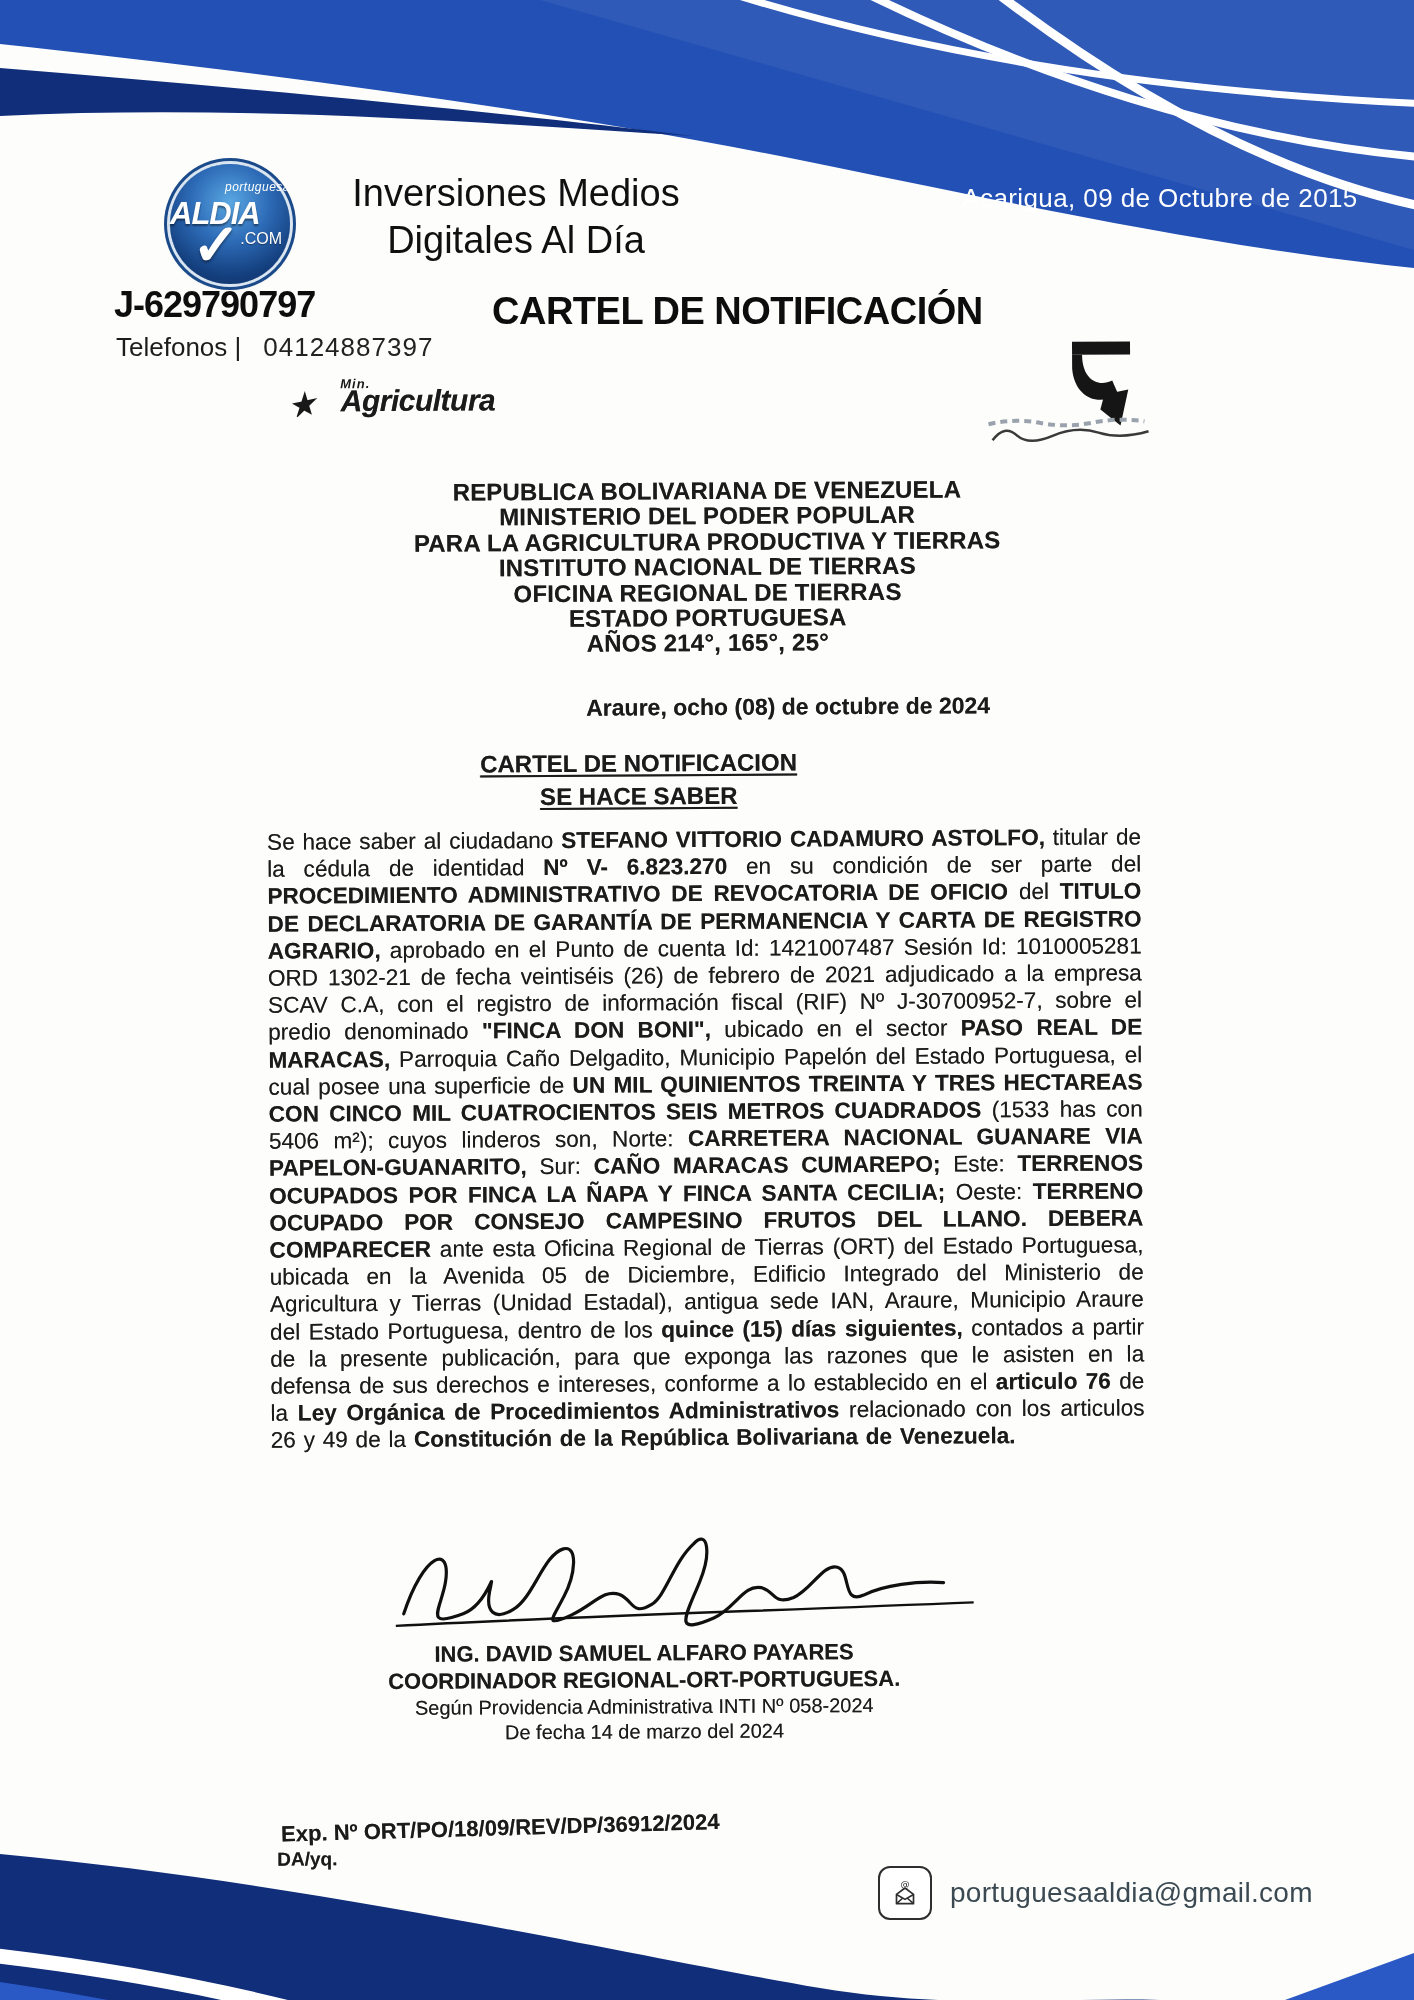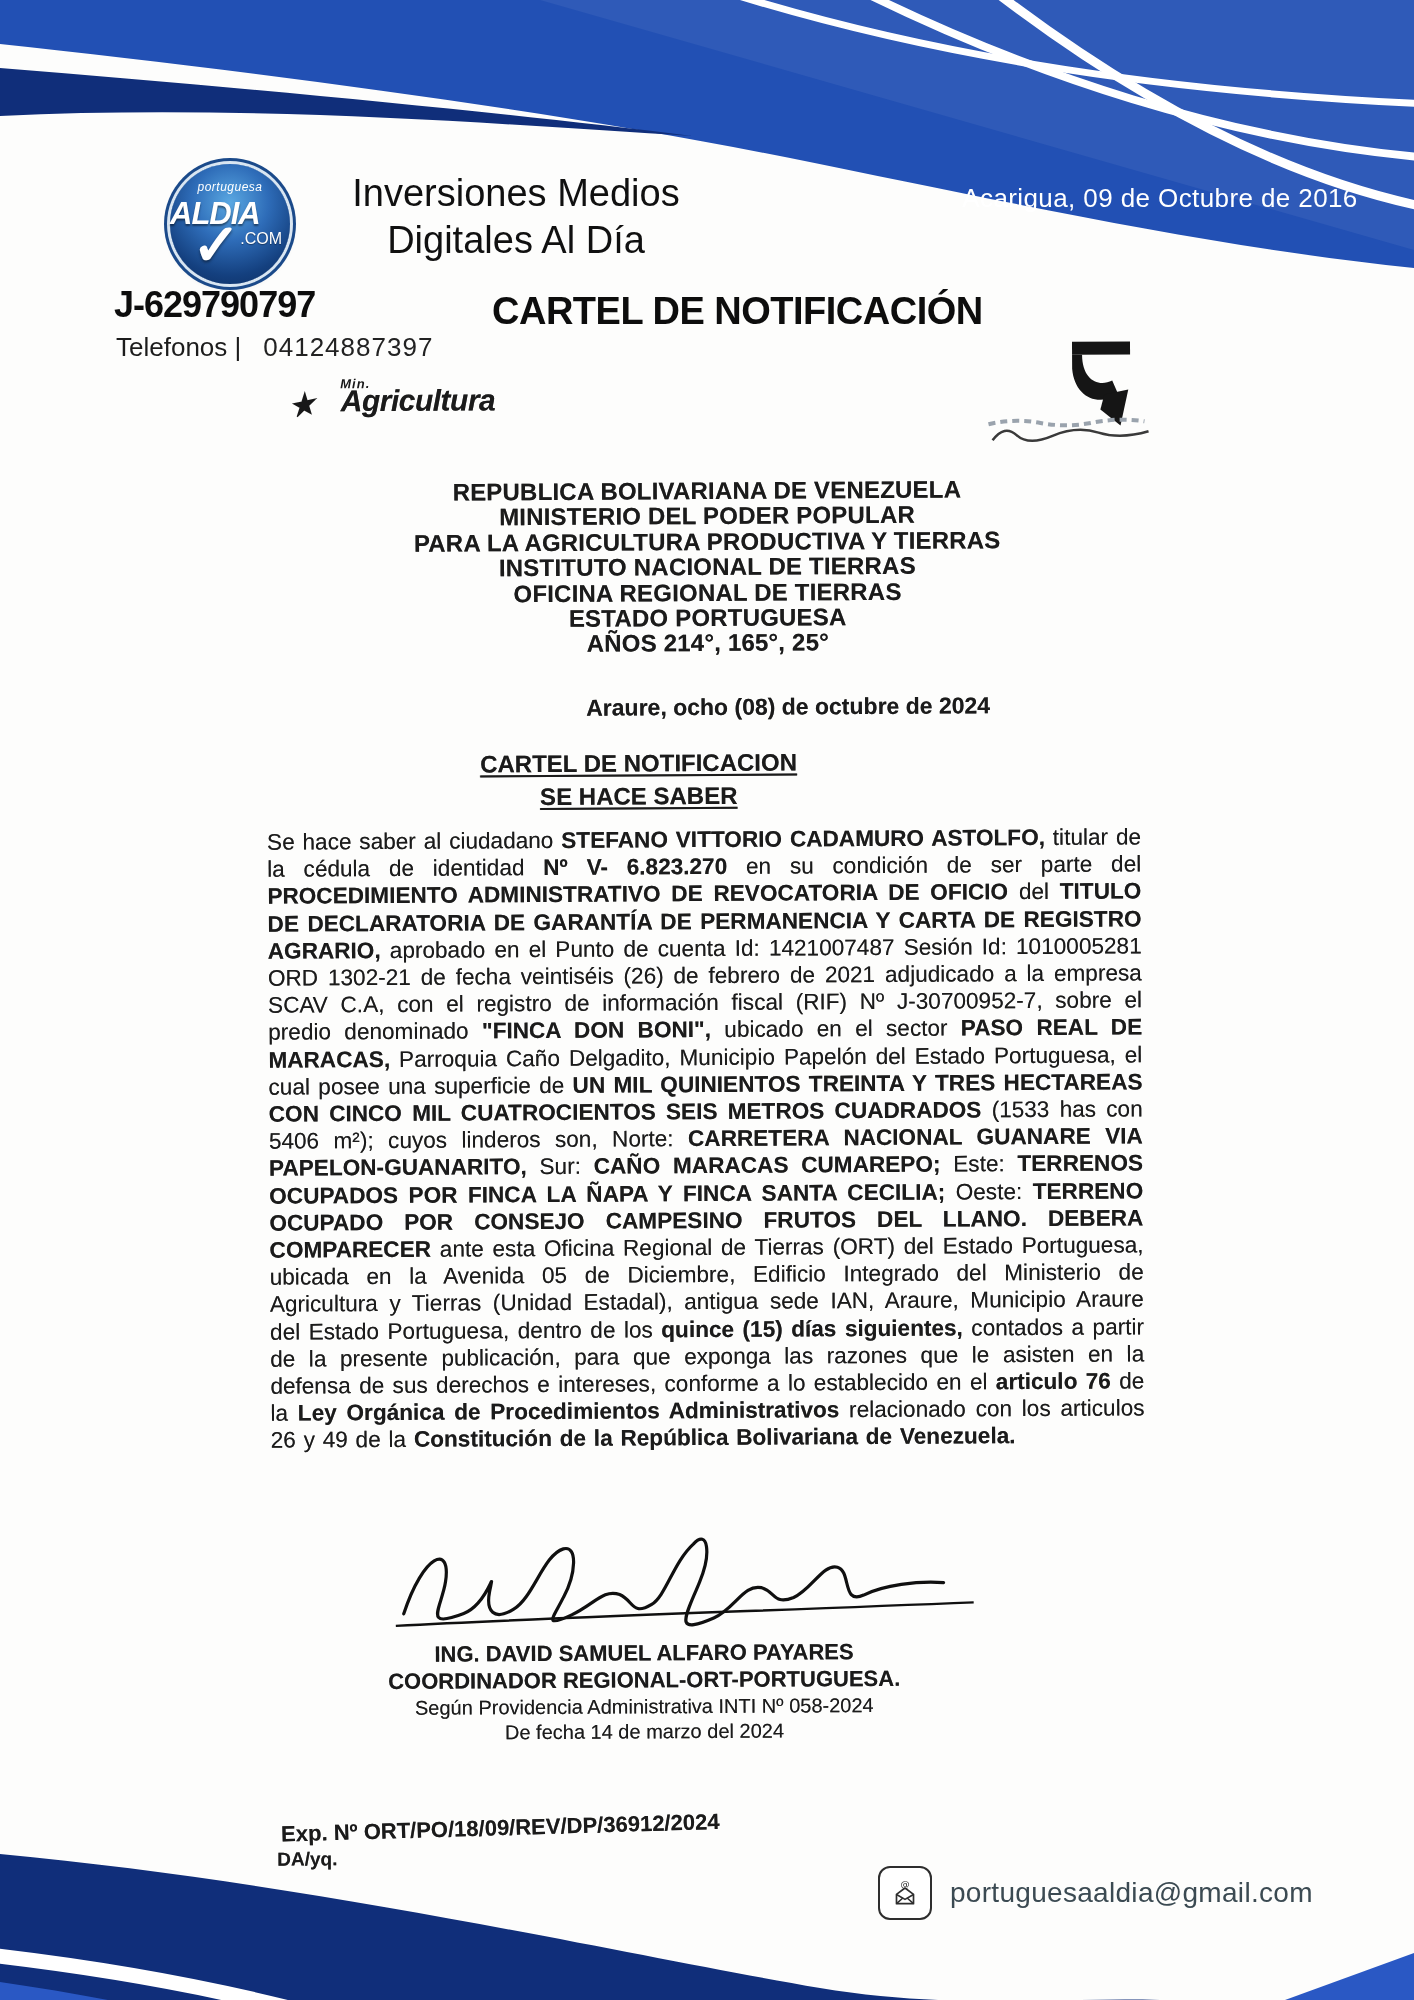--- a/index.html
+++ b/index.html
@@ -8,21 +8,21 @@
   .abs{position:absolute;}
   svg{display:block;}
 
   
   .hdr-svg{left:0;top:0;z-index:1;}
   .date-badge{left:930px;top:183px;width:460px;text-align:center;color:#ffffff;
               font-size:26px;letter-spacing:.4px;z-index:3;}
   .logo-circle{left:170px;top:164px;width:120px;height:120px;border-radius:50%;z-index:3;
      background:radial-gradient(circle at 50% 32%, #5aa8e2 0%, #2e6cb8 38%, #14407f 72%, #0c2a5c 100%);
      box-shadow:0 0 0 3px #d9e6f2, 0 0 0 6px #1b4a8a, 0 2px 6px rgba(0,0,0,.35);}
-  .logo-circle .lp{position:absolute;left:0;right:0;top:16px;text-align:center;color:#fff;
+  .logo-circle .lp{position:absolute;left:0;right:0;top:16px;text-align:right;color:#fff;
      font-style:italic;font-size:12px;letter-spacing:.5px;}
   .logo-circle .lm{position:absolute;left:0;right:0;top:32px;text-align:left;color:#fff;
      font-weight:700;font-style:italic;font-size:31px;letter-spacing:-1px;
      text-shadow:0 2px 2px rgba(0,0,0,.45);}
   .logo-circle .lc{position:absolute;right:8px;top:66px;color:#fff;font-weight:400;font-size:16px;
      text-shadow:0 1px 1px rgba(0,0,0,.4);}
   .logo-circle .lv{position:absolute;left:22px;top:52px;color:#ffffff;font-size:58px;font-weight:700;
      text-shadow:0 2px 3px rgba(0,0,0,.45);line-height:1;}
   .brand{left:296px;top:170px;width:440px;text-align:center;font-size:38px;line-height:47px;
      color:#101010;z-index:3;}
@@ -80,21 +80,21 @@
     <path d="M0,0 H1414 V268 C1220,248 1020,205 790,158 C540,108 240,70 0,44 Z" fill="#2250b4"></path>
     <polygon points="540,0 1414,0 1414,250" fill="rgba(255,255,255,0.06)"></polygon>
     <g clip-path="url(#blueclip)">
       <path d="M660,-30 C900,55 1160,92 1430,104" stroke="#ffffff" stroke-width="7" fill="none"></path>
       <path d="M820,-30 C1030,80 1240,142 1430,158" stroke="#ffffff" stroke-width="8" fill="none"></path>
       <path d="M980,-20 C1140,105 1290,180 1430,208" stroke="#ffffff" stroke-width="9" fill="none"></path>
     </g>
     <path d="M0,68 C250,88 500,112 692,136 C500,124 250,104 0,116 Z" fill="#102e7a"></path>
   </svg>
 
-  <div class="abs date-badge">Acarigua,  09 de Octubre de 2016</div>
+  <div class="abs date-badge">Acarigua,  09 de Octubre de 2015</div>
 
   <div class="abs logo-circle">
     <div class="lp">portuguesa</div>
     <div class="lm">ALDIA</div>
     <div class="lc">.COM</div>
     <div class="lv">✓</div>
   </div>
 
   <div class="abs brand">
     <div>Inversiones Medios</div>

